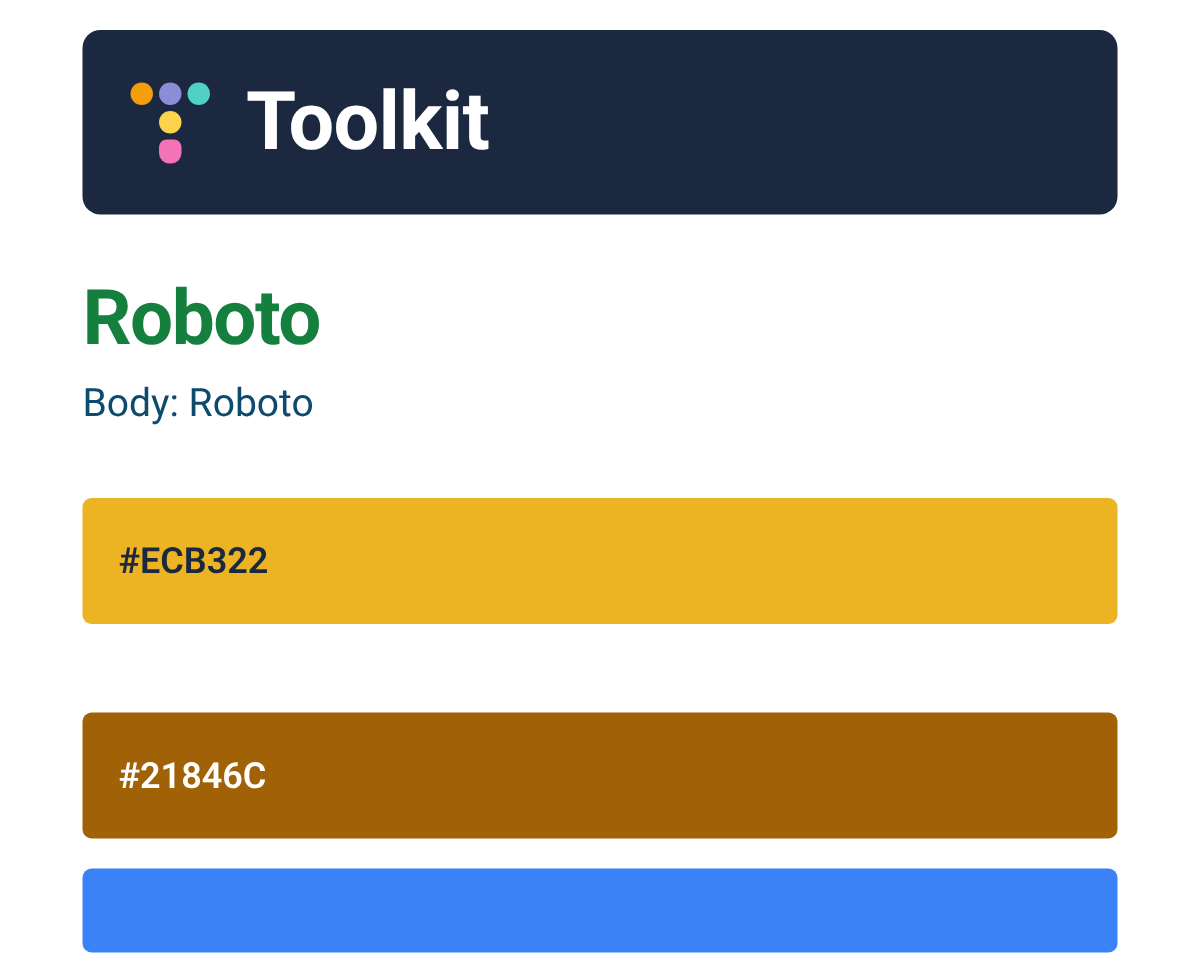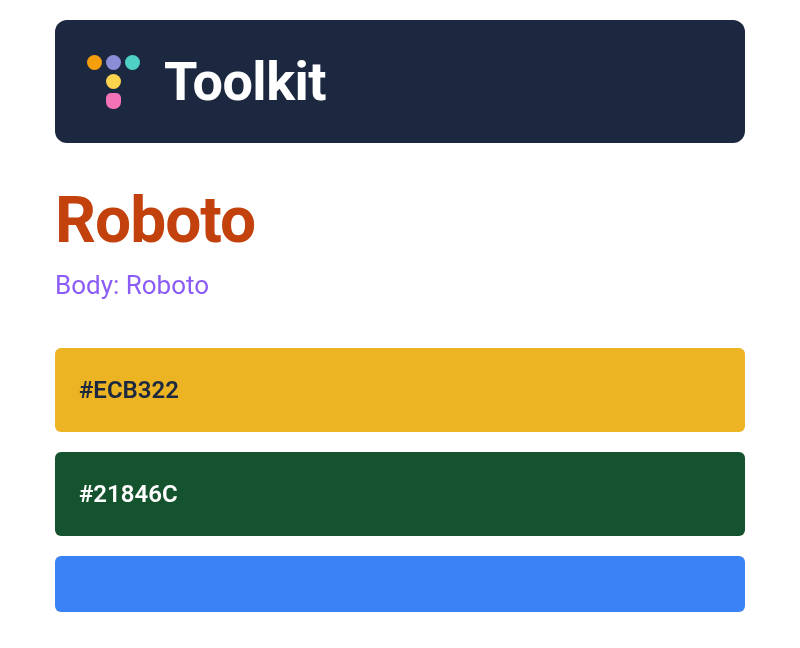--- a/index.html
+++ b/index.html
@@ -50,49 +50,49 @@
     .header-title {
       color: #ffffff;
       font-size: 54px;
       font-weight: 700;
       letter-spacing: -0.5px;
     }
     .typography-section {
       margin-bottom: 48px;
     }
     .font-name {
-      font-size: 64px;
+      font-size: 51px;
       font-weight: 700;
-      color: #c2410c;
+      color: #15803d;
       margin-bottom: 12px;
       letter-spacing: -1px;
     }
     .body-label {
       font-size: 26px;
-      color: #8b5cf6;
+      color: #0c4a6e;
       font-weight: 400;
     }
     .swatches {
       display: flex;
       flex-direction: column;
       gap: 20px;
     }
     .swatch {
       border-radius: 6px;
       padding: 28px 24px;
       display: flex;
       align-items: center;
     }
     .swatch-hex {
       font-size: 24px;
       font-weight: 600;
     }
     .swatch-0 { background: #ECB322; }
     .swatch-0 .swatch-hex { color: #1b2840; }
-    .swatch-1 { background: #14532d; }
+    .swatch-1 { background: #a16207; margin-top: 39px; }
     .swatch-1 .swatch-hex { color: #ffffff; }
     .swatch-2 { background: #3b82f6; }
     .swatch-2 .swatch-hex { color: #ffffff; }
   </style>
 </head>
 <body>
 
 <div class="header-card">
   <div class="logo">
     <div class="logo-row">

